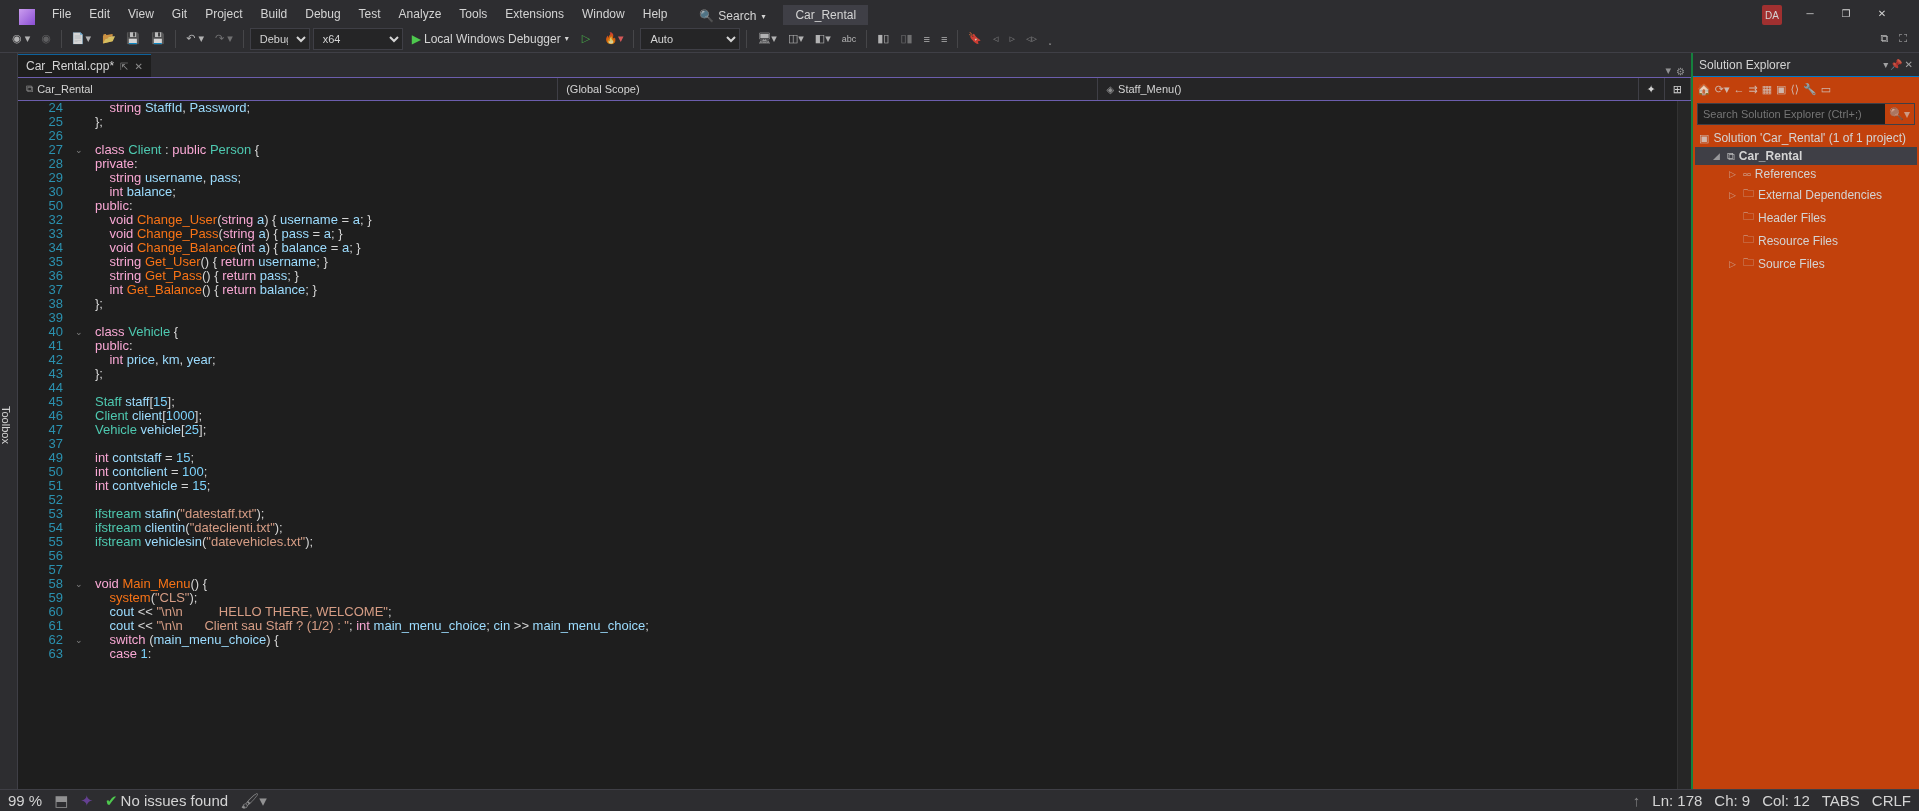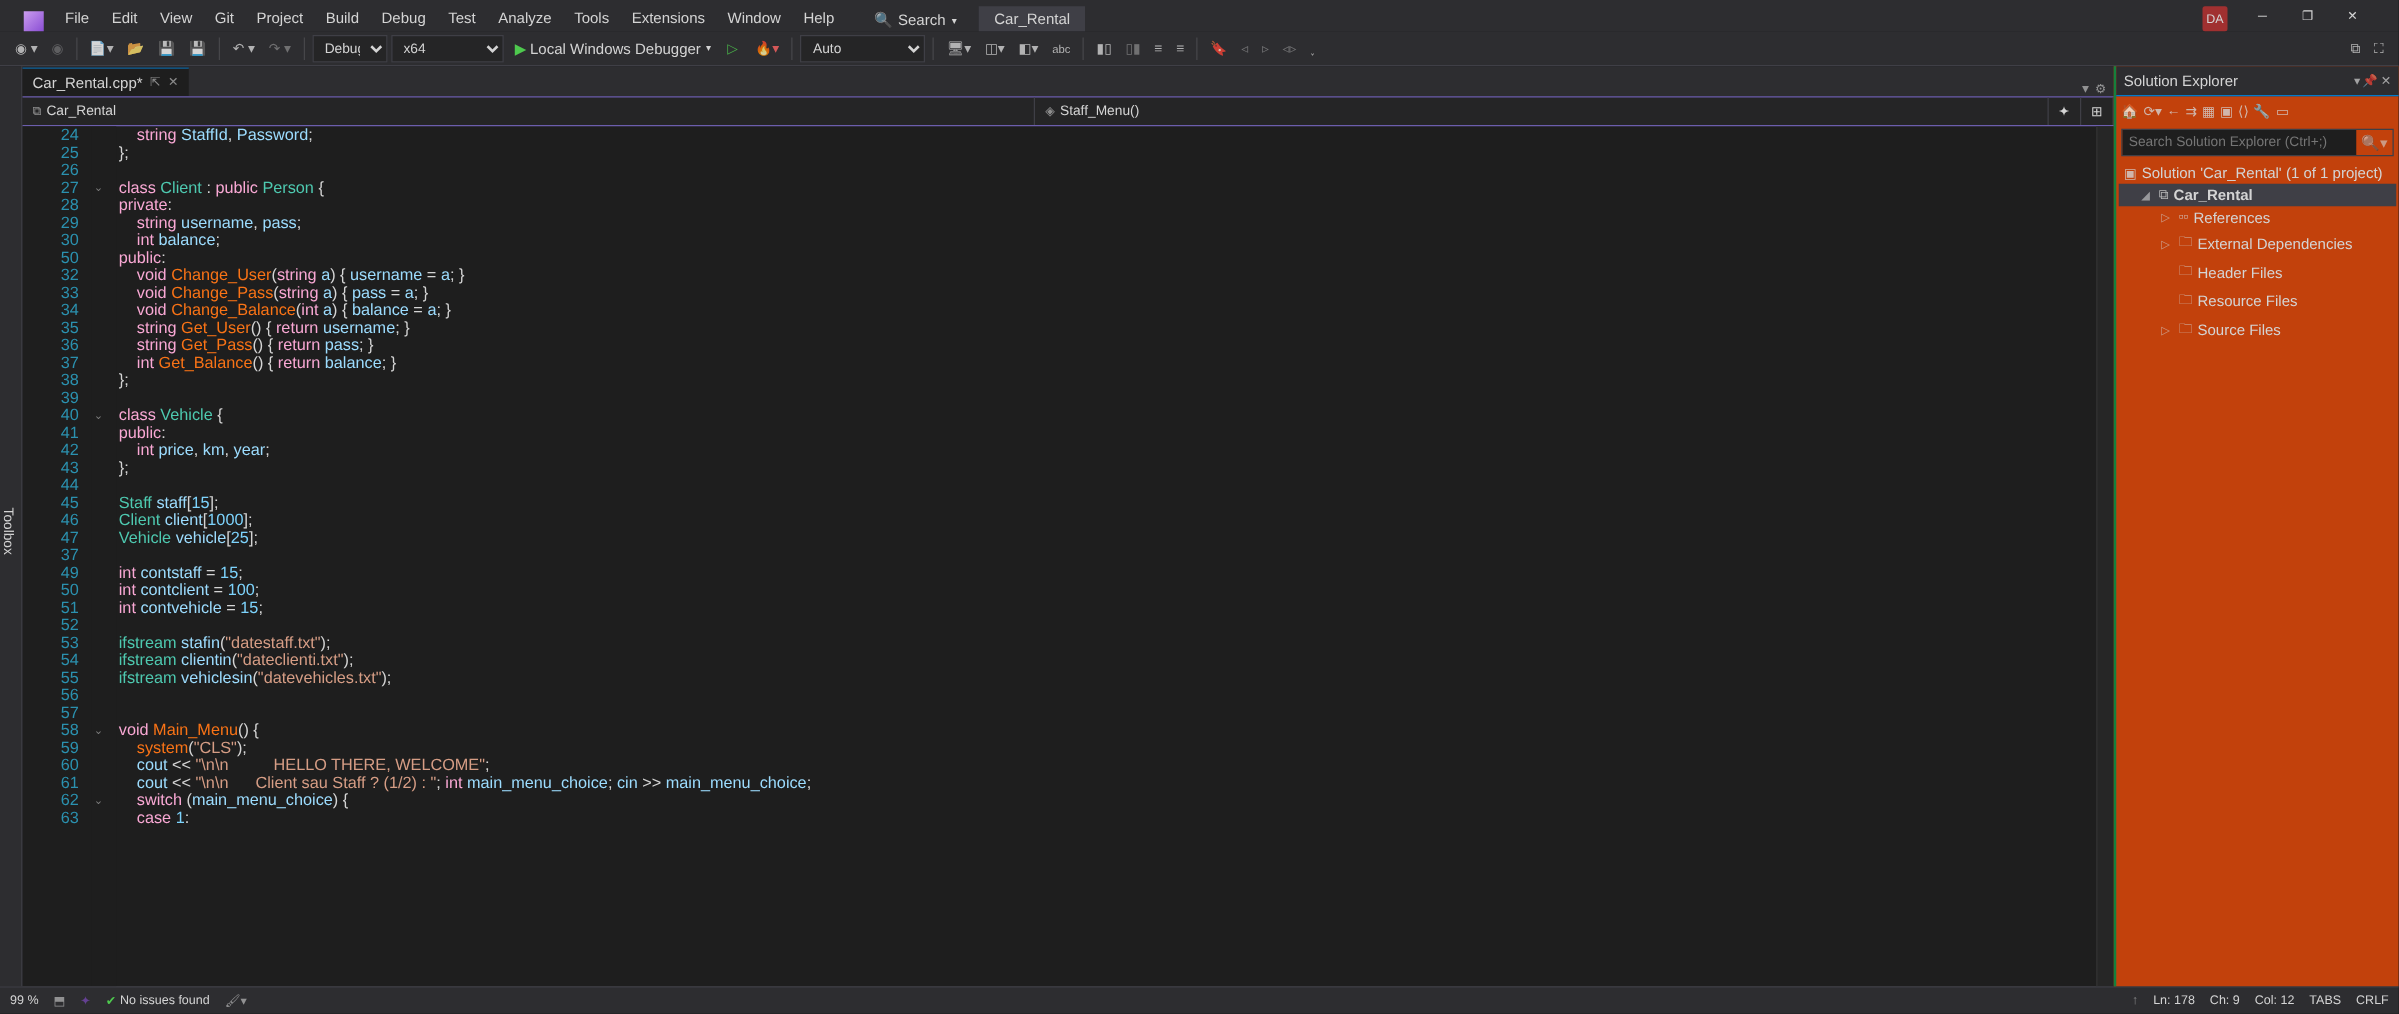--- a/index.html
+++ b/index.html
@@ -49,21 +49,21 @@
 .sol-toolbar { height: 24px; padding: 2px 4px; display: flex; align-items: center; gap: 4px; font-size: 11px; opacity: 0.8; }
 .sol-search { display: flex; border: 1px solid #3f3f46; margin: 2px 4px; }
 .sol-search input { flex: 1; background: #1e1e1e; border: none; color: #ccc; padding: 3px 5px; font-size: 11px; outline: none; }
 .sol-tree { flex: 1; padding: 2px; font-size: 12px; }
 .tree-item { padding: 2px 4px; display: flex; align-items: center; gap: 4px; }
 .tree-item.sel { background: #3f3f46; }
 .tree-indent-1 { padding-left: 18px; }
 .tree-indent-2 { padding-left: 34px; }
 .tree-arrow { font-size: 9px; opacity: 0.6; width: 10px; }
 .tree-icon { font-size: 11px; opacity: 0.8; }
-.status-bar { height: 22px; background: #2d2d30; display: flex; align-items: center; padding: 0 8px; font-size: 10px; gap: 12px; border-top: 1px solid #3f3f46; }
+.status-bar { height: 22px; background: #2d2d30; display: flex; align-items: center; padding: 0 8px; font-size: 15px; gap: 12px; border-top: 1px solid #3f3f46; }
 .status-sep { flex: 1; }
 .issues-ok { color: #4ec94e; margin-right: 3px; }
 .settings-icon-top { margin-left: auto; margin-right: 5px; opacity: 0.6; font-size: 11px; }
 .tb-spacer { flex: 1; }
 .scroll-map { width: 14px; background: #262626; border-left: 1px solid #333; }
 </style>
 </head>
 <body>
 
 <div class="title-bar">
@@ -151,20 +151,23 @@
         <span class="close-tab">✕</span>
       </div>
       <span class="settings-icon-top">▾</span>
       <span style="opacity:0.6;margin-right:6px;font-size:10px">⚙</span>
     </div>
 
     <div class="nav-bar">
       <div class="nav-item">
         <span class="nav-icon">⧉</span>
         <span>Car_Rental</span>
+      </div>
+      <div class="nav-item">
+        <span>(Global Scope)</span>
       </div>
       <div class="nav-item">
         <span class="nav-icon">◈</span>
         <span>Staff_Menu()</span>
       </div>
       <div class="nav-item small">✦</div>
       <div class="nav-item small">⊞</div>
     </div>
 
     <div class="code-area">

